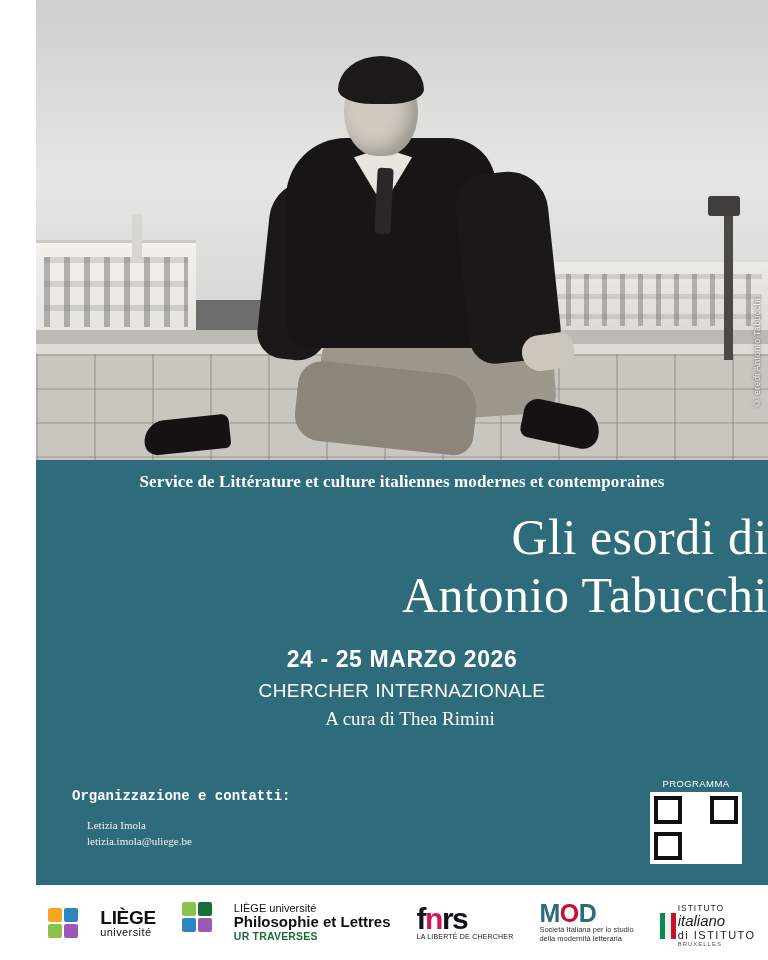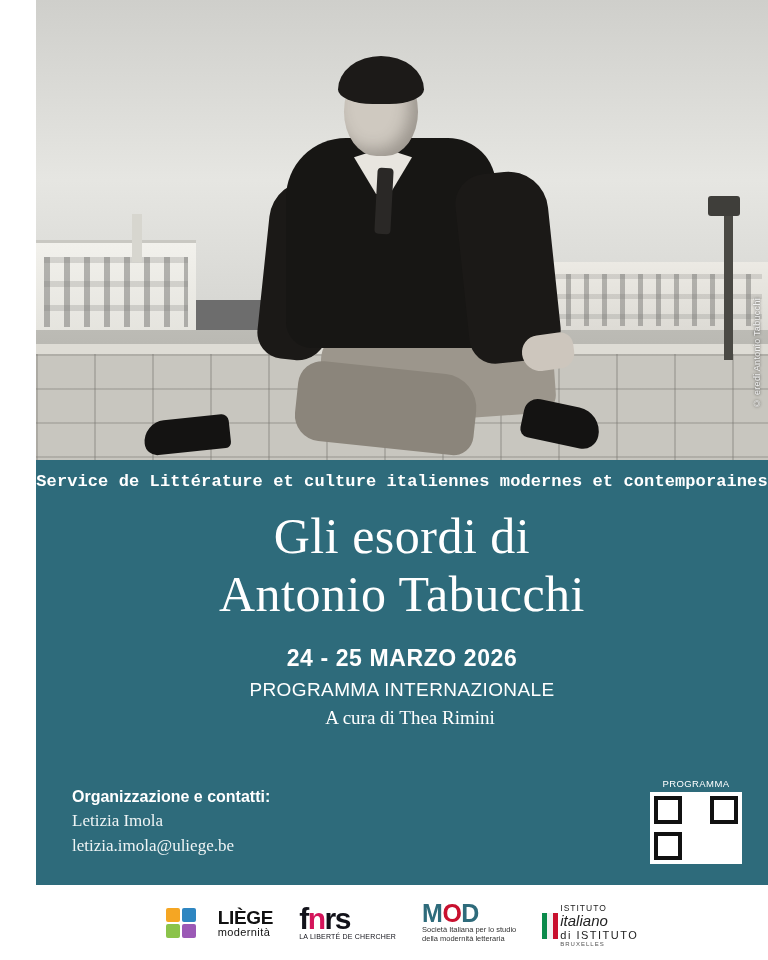--- a/index.html
+++ b/index.html
@@ -258,27 +258,27 @@
   .institution {
     text-align: center;
     margin-top: 22px;
     font-size: 21px;
     font-weight: bold;
     letter-spacing: .6px;
   }
   .service {
     text-align: center;
     margin-top: 12px;
-    font-family: Liberation Mono, monospace;
+    font-family: Liberation Serif, serif;
     font-size: 17px;
     font-weight: bold;
     letter-spacing: .1px;
   }
   .title {
-    text-align: center;
+    text-align: right;
     margin-top: 16px;
     font-family: "Liberation Serif", serif;
     font-size: 50px;
     line-height: 1.16;
     font-weight: normal;
     letter-spacing: .5px;
   }
   .dates {
     text-align: center;
     margin-top: 22px;
@@ -298,30 +298,31 @@
     font-family: "Liberation Serif", serif;
     font-size: 19px;
     padding-left: 16px;
   }
   .contacts {
     position: absolute;
     left: 36px;
     top: 328px;
   }
   .contacts-title {
-    font-family: Liberation Sans, sans-serif;
-    font-size: 16px;
+    font-family: Liberation Mono, monospace;
+    font-size: 14px;
     font-weight: bold;
-    margin-bottom: 3px;
+    margin-bottom: 14px;
   }
   .contacts-line {
     font-family: "Liberation Serif", serif;
-    font-size: 17px;
+    font-size: 11px;
     line-height: 1.45;
     color: #eef4f5;
+    margin-left: 15px;
   }
   .qr-block {
     position: absolute;
     right: 24px;
     top: 318px;
     width: 96px;
     text-align: center;
   }
   .qr-label {
     font-size: 9.5px;
@@ -455,21 +456,21 @@
 
   <div class="panel">
     <div class="service">Service de Littérature et culture italiennes modernes et contemporaines</div>
 
     <div class="title">
       <div>Gli esordi di</div>
       <div>Antonio Tabucchi</div>
     </div>
 
     <div class="dates">24 - 25 MARZO 2026</div>
-    <div class="kind">PROGRAMMA INTERNAZIONALE</div>
+    <div class="kind">CHERCHER INTERNAZIONALE</div>
     <div class="curator">A cura di Thea Rimini</div>
 
     <div class="contacts">
       <div class="contacts-title">Organizzazione e contatti:</div>
       <div class="contacts-line">Letizia Imola</div>
       <div class="contacts-line">letizia.imola@uliege.be</div>
     </div>
 
     <div class="qr-block">
       <div class="qr-label">PROGRAMMA</div>
@@ -483,24 +484,37 @@
 
     <div class="logo">
       <span class="liege-mark">
         <i style="background:#f5a623"></i>
           <i style="background:#2e86c1"></i>
         <i style="background:#8bc34a"></i>
           <i style="background:#9b59b6"></i>
       </span>
       <span class="liege-text">
         <div class="l1">LIÈGE</div>
-        <div class="l2">modernità</div>
-      </span>
-    </div>
-
+        <div class="l2">université</div>
+      </span>
+    </div>
+
+    <div class="logo">
+      <span class="liege-mark">
+        <i style="background:#8bc34a"></i>
+          <i style="background:#1b6d3a"></i>
+        <i style="background:#2e86c1"></i>
+          <i style="background:#9b59b6"></i>
+      </span>
+      <span class="phil-text">
+        <div class="p1">LIÈGE université</div>
+        <div class="p2">Philosophie et Lettres</div>
+        <div class="p3">UR TRAVERSES</div>
+      </span>
+    </div>
 
     <div class="logo fnrs">
       <span>
         <div class="f1">f<span>n</span>rs</div>
         <div class="f2">LA LIBERTÉ DE CHERCHER</div>
       </span>
     </div>
 
     <div class="logo mod">
       <span>

